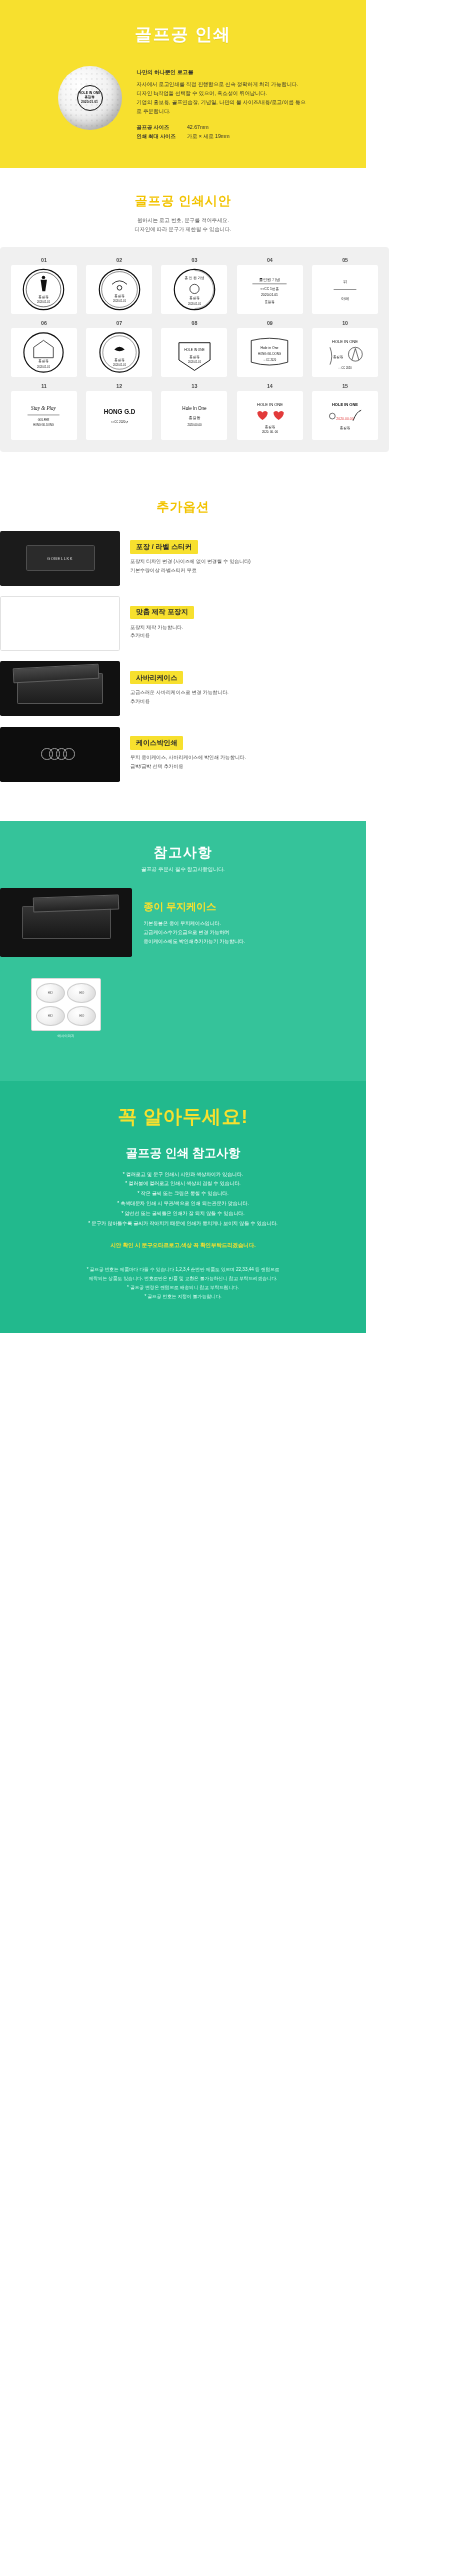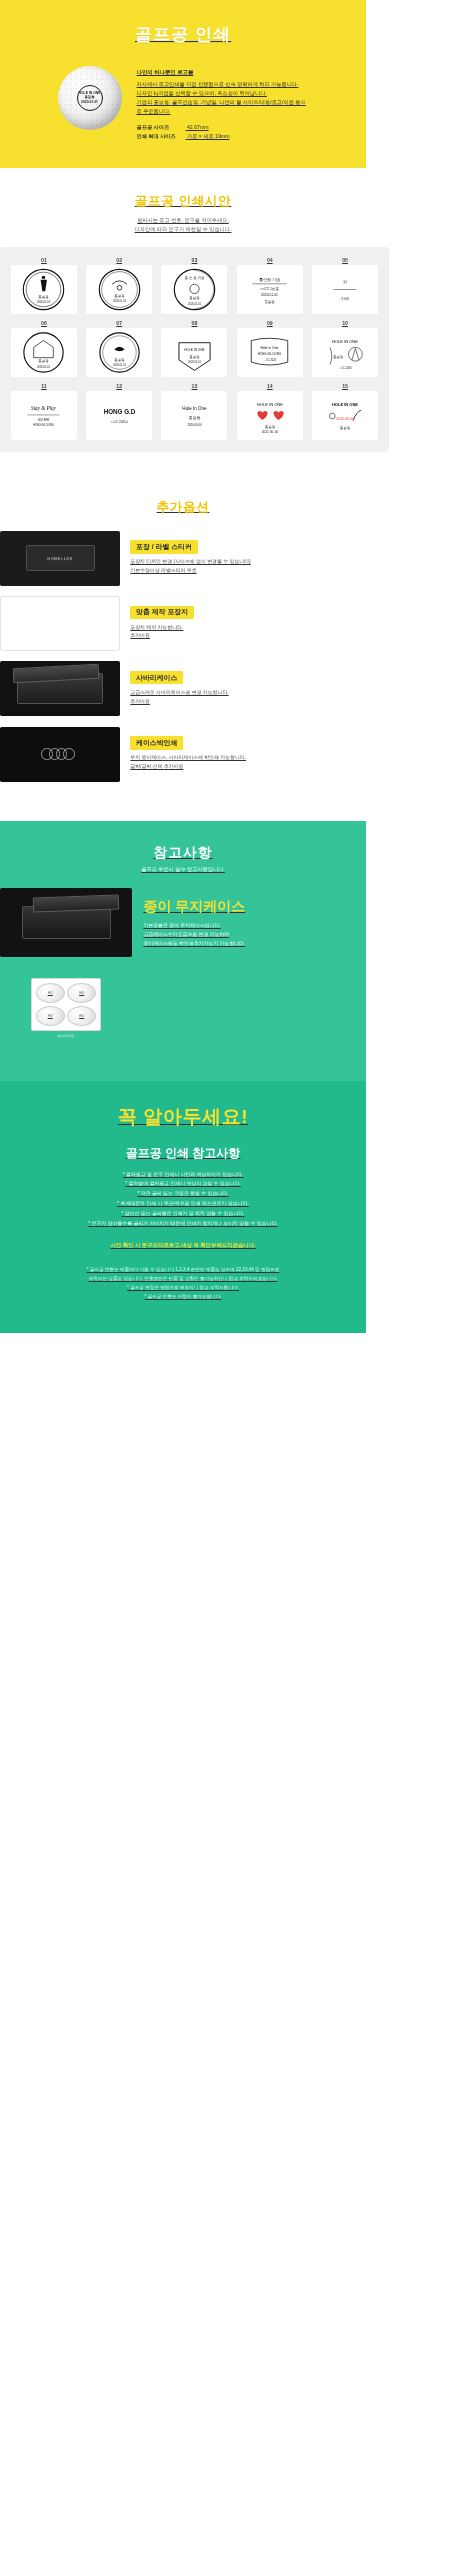--- a/index.html
+++ b/index.html
@@ -2,21 +2,21 @@
 <html style="font-size:9.2px"><head>
 <meta charset="utf-8">
 <style>
   * { box-sizing: border-box; margin: 0; padding: 0; }
   body {
     width: 458px;
     font-family: "Liberation Sans", sans-serif;
     background: #ffffff;
     color: #333;
   }
-  .page { width: 366px; position: relative; text-decoration: underline; }
+  .page { width: 366px; position: relative; }
 
   
   .sec-hero {
     background: #f7e02e;
     padding: 23px 0 26px 0;
     text-align: center;
   }
   .hero-title {
     font-size: 17px;
     font-weight: bold;
@@ -215,21 +215,21 @@
     border:0.6px solid #cfcfcf;
     display:flex; align-items:center; justify-content:center;
     font-size:2.9px; color:#555;
   }
   .nimg .cap {
     position:absolute; left:50%; bottom:1.1px; transform:translateX(-50%);
     font-size:3.4px; color:#e9fff8;
   }
   .ntxt { flex:1 1 auto; }
   .ntitle {
-    font-size: 14px; font-weight: bold; color:#f7e02e; margin-bottom: 4.6px;
+    font-size: 10px; font-weight: bold; color:#f7e02e; margin-bottom: 4.6px;
   }
   .ndesc { font-size: 4.9px; line-height: 1.85; color:#ffffff; }
 
   
   .sec-warn { background: #22b98d; padding: 23px 0 31px 0; }
   .sec-warn h2 {
     text-align:center; font-size: 19px; font-weight:bold; color:#f7e02e;
     margin-bottom: 15px; letter-spacing: 0.6px;
   }
   .warn-title {

